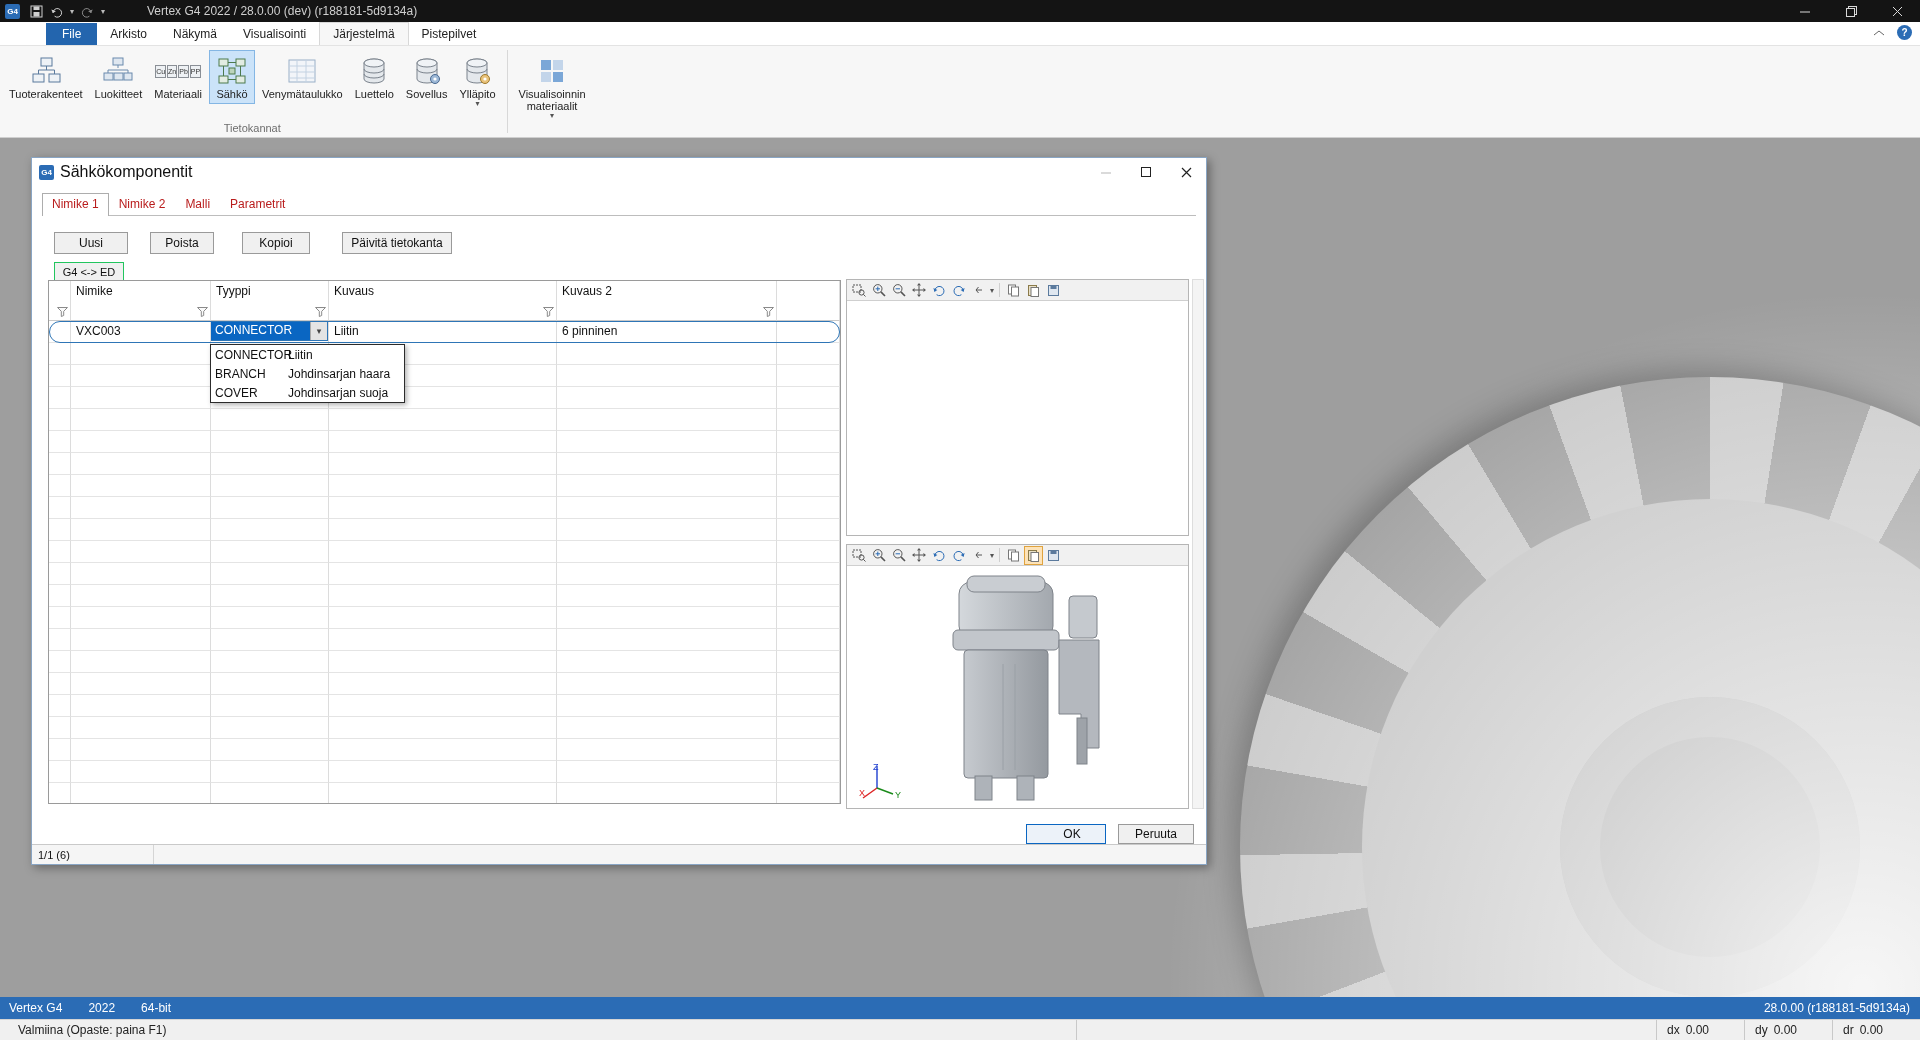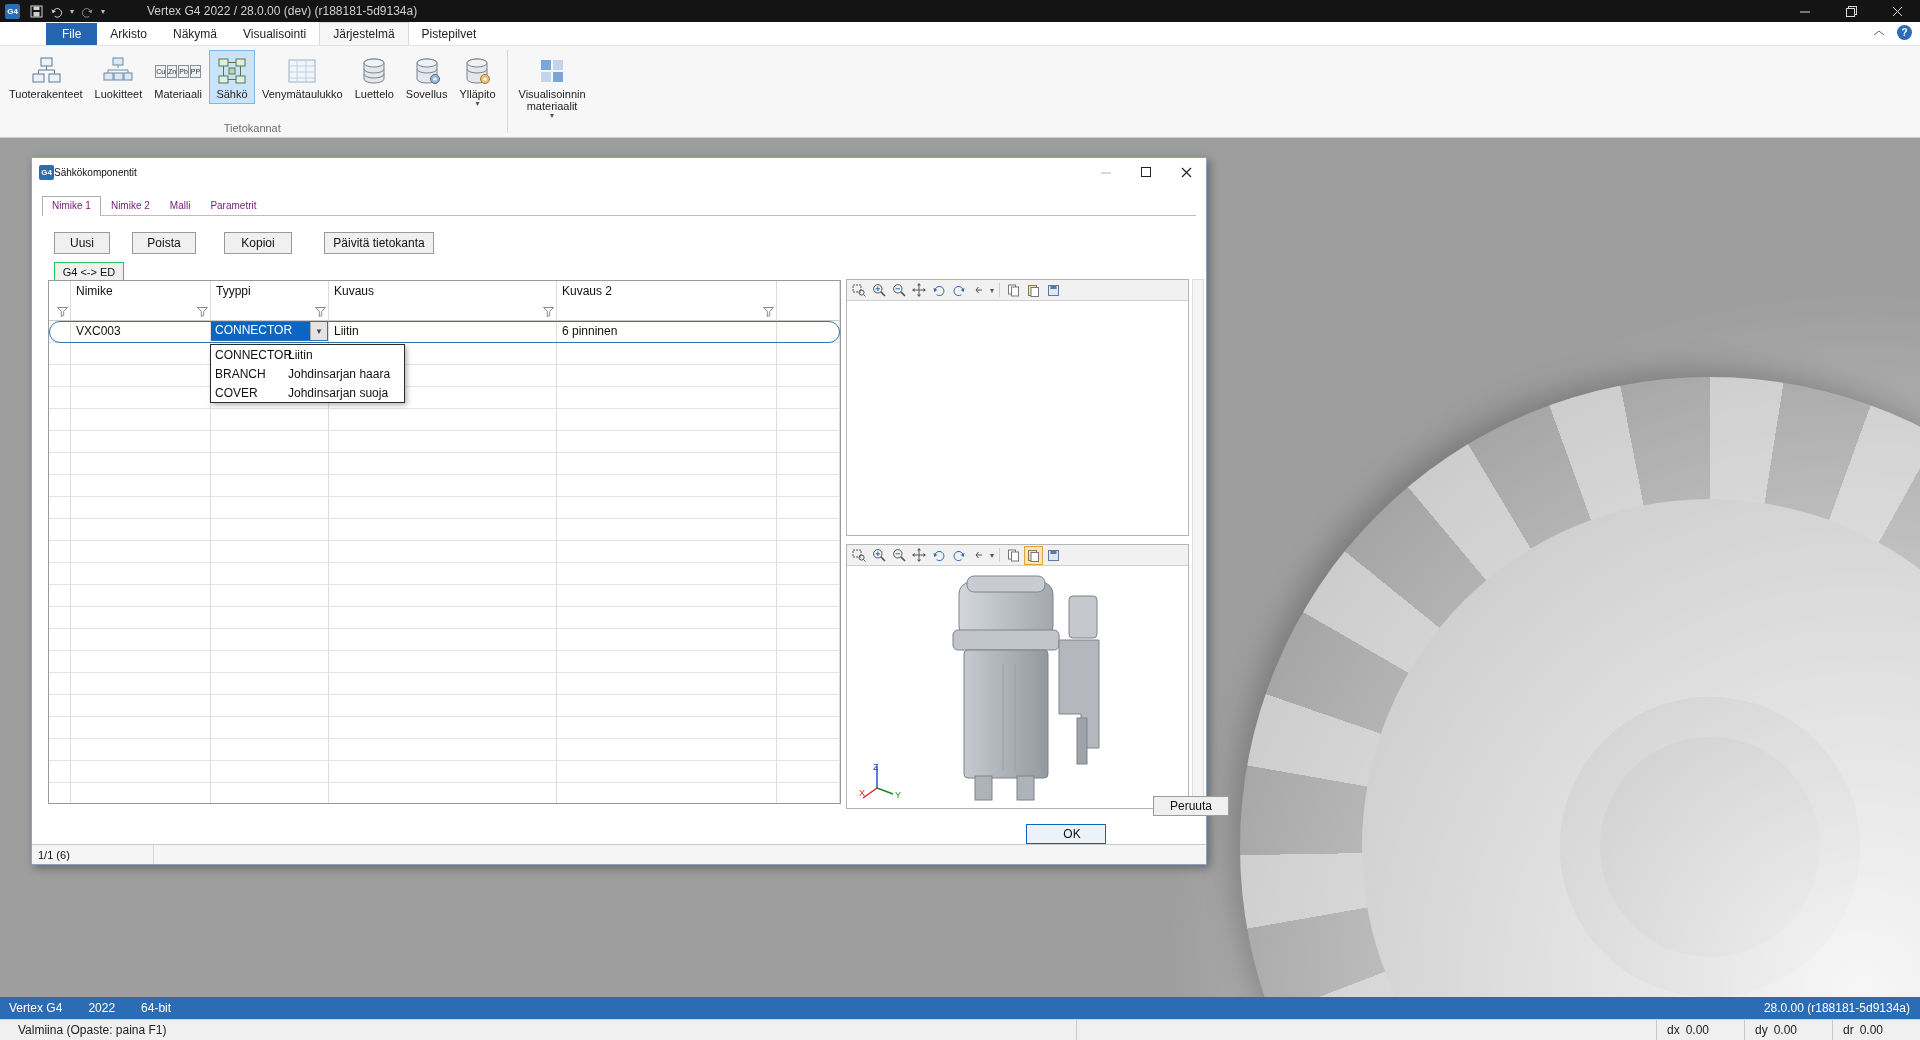--- a/index.html
+++ b/index.html
@@ -56,30 +56,30 @@
   .gear::before { content:""; position:absolute; inset:13%; border-radius:50%; background:#c6c6c6; }
   .gear::after { content:""; position:absolute; inset:34%; border-radius:50%;
     background:#aeaeae; box-shadow:inset 0 0 0 40px #b9b9b9; }
   .glow { position:absolute; inset:0;
     background:radial-gradient(circle at 97% 99%, rgba(255,255,255,.85), rgba(255,255,255,0) 34%); }
 
   
   .dialog { position:absolute; left:31px; top:157px; width:1176px; height:708px;
     background:#ffffff; border:1px solid #89a5c4; box-shadow:3px 3px 9px rgba(0,0,0,.35); }
   .dlg-titlebar { height:28px; display:flex; align-items:center; padding-left:7px; }
-  .dlg-title { font-size:10px; }
+  .dlg-title { font-size:16px; margin-left:6px; }
   .dlg-btns { margin-left:auto; display:flex; }
   .dlg-btn { width:40px; height:26px; display:flex; align-items:center; justify-content:center;
     font-size:13px; color:#222; }
   .dlg-btn.dim { color:#b5b5b5; }
 
   .dlg-tabs { position:absolute; left:10px; top:34px; right:10px; height:24px;
     display:flex; align-items:flex-end; border-bottom:1px solid #bdbdbd; }
-  .dtab { padding:3px 9px 4px; font-size:10px; border:1px solid transparent; border-bottom:none;
-    color:#701a75; }
+  .dtab { padding:3px 9px 4px; font-size:12px; border:1px solid transparent; border-bottom:none;
+    color:#b91c1c; }
   .dtab.active { border-color:#adadad; background:#fff; position:relative; top:1px;
     padding-bottom:5px; }
 
   .dlg-toolbar { position:absolute; left:22px; top:74px; display:flex; gap:0; }
   .pbtn { height:22px; background:#f0f0f0; border:1px solid #9a9a9a; font-size:12px;
     display:flex; align-items:center; justify-content:center;
     font-family:"Liberation Sans", sans-serif; }
   .g4ed { position:absolute; left:22px; top:104px; width:70px; height:19px;
     background:#f0f0f0; border:1px solid #22c55e; font-size:11px;
     display:flex; align-items:center; justify-content:center; }
@@ -120,23 +120,23 @@
   .pv-toolbar .tcaret { font-size:8px; color:#555; }
   .pv-view { position:relative; height:calc(100% - 21px); background:#fff; }
   .axis { position:absolute; left:12px; bottom:6px; }
 
   .scrollstrip { position:absolute; left:1160px; top:121px; width:12px; height:530px;
     background:#f4f4f4; border:1px solid #ddd; }
 
   .okbtn { position:absolute; left:994px; top:666px; width:80px; height:20px;
     border:1px solid #0a66c2; background:#ecf2f9; font-size:12px;
     display:flex; align-items:center; justify-content:center;padding-left:12px; }
-  .cancelbtn { position:absolute; left:1086px; top:638px; width:76px; height:20px;
+  .cancelbtn { position:absolute; left:1086px; top:666px; width:76px; height:20px;
     border:1px solid #9a9a9a; background:#f0f0f0; font-size:12px;
-    display:flex; align-items:center; justify-content:center;margin-left:35px; }
+    display:flex; align-items:center; justify-content:center; }
   .dlg-status { position:absolute; left:0; bottom:0; width:100%; height:20px;
     border-top:1px solid #c9c9c9; background:#f5f5f5; display:flex; align-items:center;
     font-size:11px; }
   .dlg-status .seg1 { width:122px; padding-left:6px; border-right:1px solid #d5d5d5; height:100%;
     display:flex; align-items:center; }
 
   
   .bluebar { position:absolute; left:0; top:997px; width:1920px; height:22px;
     background:#2b6cb5; color:#fff; display:flex; align-items:center; font-size:12px; }
   .bluebar .lseg { display:flex; gap:26px; margin-left:9px; }
@@ -359,21 +359,21 @@
   </div>
 
   <div class="dlg-tabs">
     <div class="dtab active">Nimike 1</div>
     <div class="dtab">Nimike 2</div>
     <div class="dtab">Malli</div>
     <div class="dtab">Parametrit</div>
   </div>
 
   <div class="dlg-toolbar">
-    <div class="pbtn" style="width:56px">Uusi</div>
+    <div class="pbtn" style="width:74px">Uusi</div>
     <div class="pbtn" style="width:64px;margin-left:22px">Poista</div>
     <div class="pbtn" style="width:68px;margin-left:28px">Kopioi</div>
     <div class="pbtn" style="width:110px;margin-left:32px">Päivitä tietokanta</div>
   </div>
   <div class="g4ed">G4 &lt;-&gt; ED</div>
 
   <div class="vtable">
     <div class="hrow">
       <div class="hcell"></div>
       <div class="hcell">Nimike</div>

